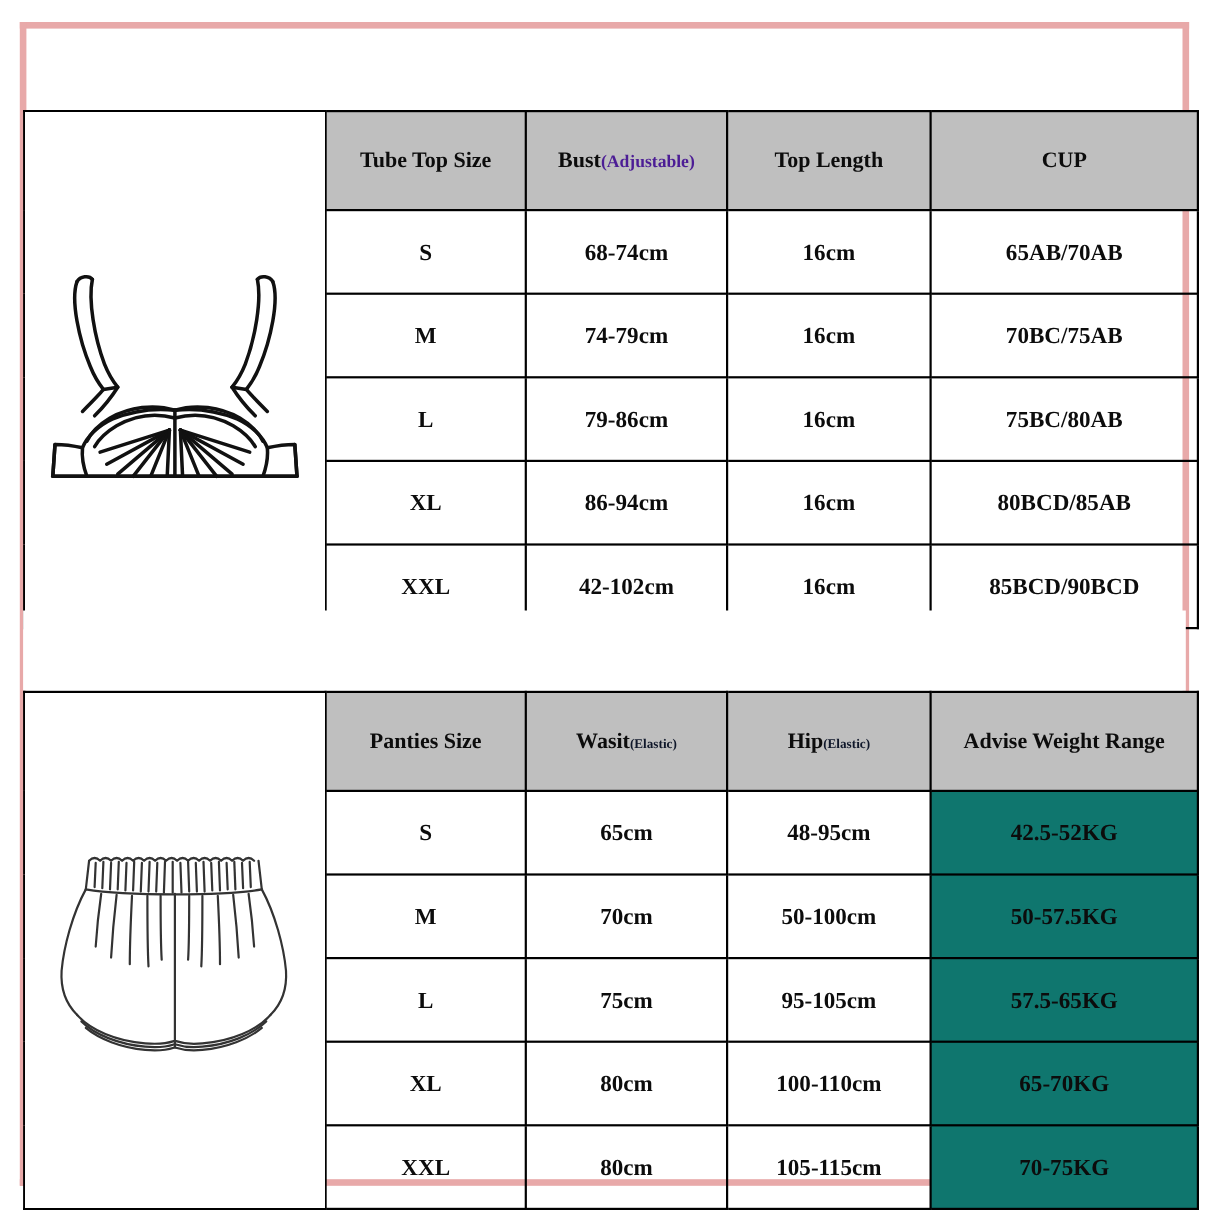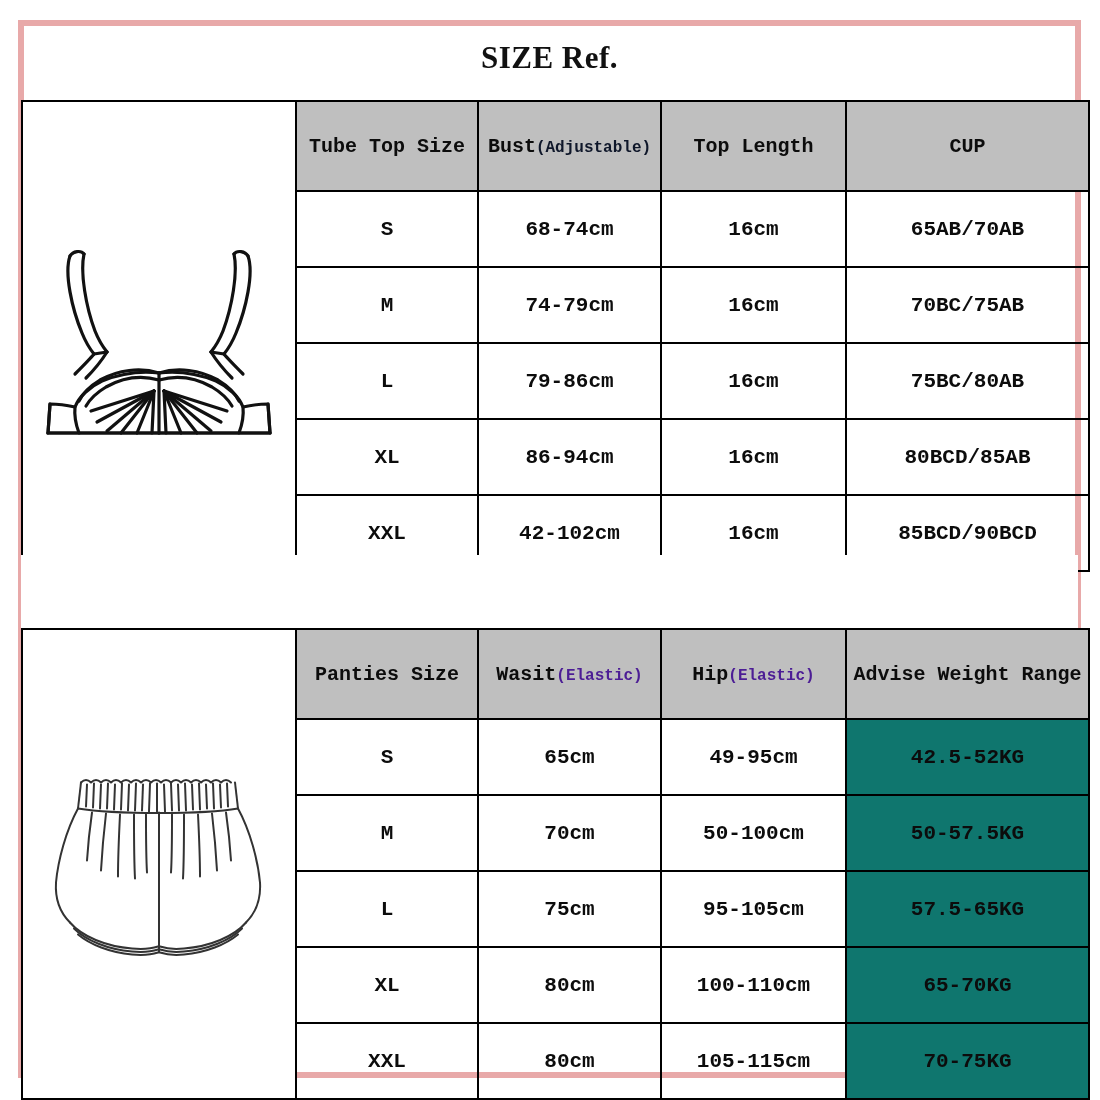--- a/index.html
+++ b/index.html
@@ -62,43 +62,42 @@
   }
   table.size-table td,
   table.size-table th {
     border: 2px solid #000000;
     text-align: center;
     vertical-align: middle;
     font-size: 21px;
     font-weight: bold;
     color: #0c0c0c;
     padding: 0;
-    font-family: Liberation Mono, monospace;
   }
   
   td.illus-cell {
     width: 272px;
     border-left: 2px solid #000000;
     position: relative;
     background: #ffffff;
     padding: 0;
   }
   
   tr.head-row th {
     background: #bfbfbf;
     height: 88px;
     font-size: 20px;
   }
   .hdr-red {
-    color: #0f172a;
-    font-size: 16px;
-  }
-  .hdr-red-sm {
     color: #4c1d95;
     font-size: 16px;
+  }
+  .hdr-red-sm {
+    color: #0f172a;
+    font-size: 12px;
   }
   
   tr.data-row td { height: 74px; }
 
   .col-size   { width: 180px; }
   .col-b      { width: 181px; }
   .col-c      { width: 183px; }
   .col-d      { width: 241px; }
 
   td.weight-cell { background: #0f766e; }
@@ -123,21 +122,20 @@
 </head>
 <body>
 
 <div id="page">
 
   <div class="frame-line frame-top"></div>
   <div class="frame-line frame-bottom"></div>
   <div class="frame-line frame-left"></div>
   <div class="frame-line frame-right"></div>
 
-  <div class="title">SIZE Ref.</div>
 
   <div class="table-block" id="bra-block">
     <table class="size-table">
       <tbody>
           <tr class="head-row">
         <td class="illus-cell" rowspan="6">
           <svg class="illus-svg" width="250" height="230" viewBox="0 0 250 230">
             <g fill="none" stroke="#111111" stroke-width="3.2" stroke-linejoin="round" stroke-linecap="round">
 
               <path d="M36 35 C30 52 38 88 48 112 C52 122 56 128 60 133"></path>
@@ -299,21 +297,21 @@
         </td>
         <th class="col-size">Panties Size</th>
         <th class="col-b"><span>Wasit</span><span class="hdr-red-sm">(Elastic)</span></th>
         <th class="col-c"><span>Hip</span><span class="hdr-red-sm">(Elastic)</span></th>
         <th class="col-d">Advise Weight Range</th>
       </tr>
 
       <tr class="data-row">
         <td>S</td>
         <td>65cm</td>
-        <td>49-95cm</td>
+        <td>48-95cm</td>
         <td class="weight-cell">42.5-52KG</td>
       </tr>
       <tr class="data-row">
         <td>M</td>
         <td>70cm</td>
         <td>50-100cm</td>
         <td class="weight-cell">50-57.5KG</td>
       </tr>
       <tr class="data-row">
         <td>L</td>

